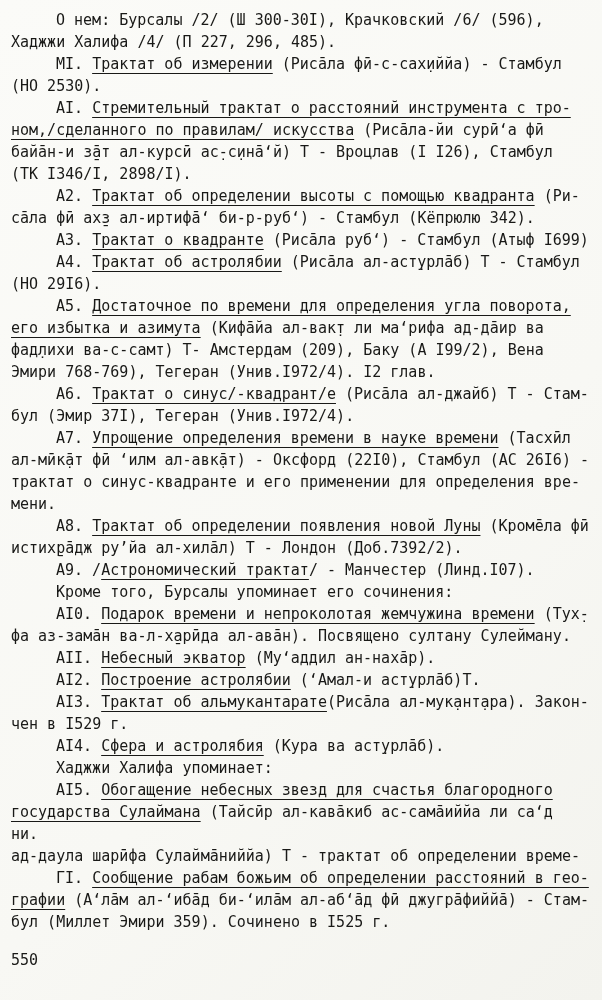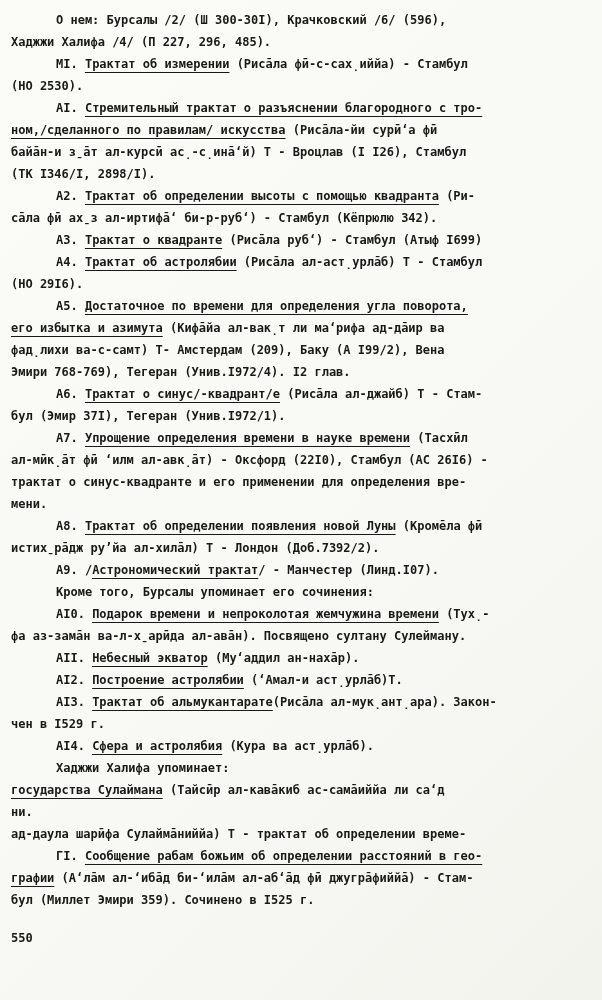--- a/index.html
+++ b/index.html
@@ -8,22 +8,22 @@
     background:#eeeeea;
     overflow:hidden;
   }
   .page{
     position:relative;
     width:602px;height:1000px;
     box-sizing:border-box;
     background:linear-gradient(135deg,#fbfbf8 0%,#f8f8f4 60%,#f3f3ee 100%);
     padding:9px 6px 0 11px;
     font-family:"DejaVu Sans Mono",monospace;
-    font-weight:700;
-    font-size:12px;
+    font-weight:400;
+    font-size:15px;
     line-height:22px;
     color:#191917;
     -webkit-font-smoothing:antialiased;
   }
   .line{
     white-space:pre;
     height:22px;
   }
   .line.indent{padding-left:45px;}
   .u{
@@ -39,51 +39,52 @@
 </style>
 </head>
 <body>
 
 <div class="page">
   <div>
       <div class="line indent"><span class="">О нем: Бурсалы /2/ (Ш 300-30I), Крачковский /6/ (596),</span></div>
       <div class="line"><span class="">Хаджжи Халифа /4/ (П 227, 296, 485).</span></div>
       <div class="line indent"><span class="">МI. </span><span class="u">Трактат об измерении</span><span class=""> (Риса̄ла фӣ-с-сах̣иййа) - Стамбул</span></div>
       <div class="line"><span class="">(НО 2530).</span></div>
-      <div class="line indent"><span class="">АI. </span><span class="u">Стремительный трактат о разъяснении благородного с тро-</span></div>
+      <div class="line indent"><span class="">АI. </span><span class="u">Стремительный трактат о расстояний инструмента с тро-</span></div>
       <div class="line"><span class="u">ном,/сделанного по правилам/ искусства</span><span class=""> (Риса̄ла-йи сурӣ‘а фӣ</span></div>
       <div class="line"><span class="">байа̄н-и з̱а̄т ал-курсӣ ас̣-с̣ина̄‘й) Т - Вроцлав (I I26), Стамбул</span></div>
       <div class="line"><span class="">(ТК I346/I, 2898/I).</span></div>
       <div class="line indent"><span class="">А2. </span><span class="u">Трактат об определении высоты с помощью квадранта</span><span class=""> (Ри-</span></div>
       <div class="line"><span class="">са̄ла фӣ ах̱з ал-иртифа̄‘ би-р-руб‘) - Стамбул (Кёпрюлю 342).</span></div>
       <div class="line indent"><span class="">А3. </span><span class="u">Трактат о квадранте</span><span class=""> (Риса̄ла руб‘) - Стамбул (Атыф I699)</span></div>
       <div class="line indent"><span class="">А4. </span><span class="u">Трактат об астролябии</span><span class=""> (Риса̄ла ал-аст̣урла̄б) Т - Стамбул</span></div>
       <div class="line"><span class="">(НО 29I6).</span></div>
       <div class="line indent"><span class="">А5. </span><span class="u">Достаточное по времени для определения угла поворота,</span></div>
       <div class="line"><span class="u">его избытка и азимута</span><span class=""> (Кифа̄йа ал-вак̣т ли ма‘рифа ад-да̄ир ва</span></div>
       <div class="line"><span class="">фад̣лихи ва-с-самт) Т- Амстердам (209), Баку (А I99/2), Вена</span></div>
       <div class="line"><span class="">Эмири 768-769), Тегеран (Унив.I972/4). I2 глав.</span></div>
       <div class="line indent"><span class="">А6. </span><span class="u">Трактат о синус/-квадрант/е</span><span class=""> (Риса̄ла ал-джайб) Т - Стам-</span></div>
-      <div class="line"><span class="">бул (Эмир 37I), Тегеран (Унив.I972/1).</span></div>
+      <div class="line"><span class="">бул (Эмир 37I), Тегеран (Унив.I972/4).</span></div>
       <div class="line indent"><span class="">А7. </span><span class="u">Упрощение определения времени в науке времени</span><span class=""> (Тасхӣл</span></div>
       <div class="line"><span class="">ал-мӣк̣а̄т фӣ ‘илм ал-авк̣а̄т) - Оксфорд (22I0), Стамбул (АС 26I6) -</span></div>
       <div class="line"><span class="">трактат о синус-квадранте и его применении для определения вре-</span></div>
       <div class="line"><span class="">мени.</span></div>
       <div class="line indent"><span class="">А8. </span><span class="u">Трактат об определении появления новой Луны</span><span class=""> (Кроме̄ла фӣ</span></div>
       <div class="line"><span class="">истих̱ра̄дж ру’йа ал-хила̄л) Т - Лондон (Доб.7392/2).</span></div>
       <div class="line indent"><span class="">А9. /</span><span class="u">Астрономический трактат</span><span class="">/ - Манчестер (Линд.I07).</span></div>
       <div class="line indent"><span class="">Кроме того, Бурсалы упоминает его сочинения:</span></div>
       <div class="line indent"><span class="">АI0. </span><span class="u">Подарок времени и непроколотая жемчужина времени</span><span class=""> (Тух̣-</span></div>
       <div class="line"><span class="">фа аз-зама̄н ва-л-х̱арӣда ал-ава̄н). Посвящено султану Сулейману.</span></div>
       <div class="line indent"><span class="">АII. </span><span class="u">Небесный экватор</span><span class=""> (Му‘аддил ан-наха̄р).</span></div>
       <div class="line indent"><span class="">АI2. </span><span class="u">Построение астролябии</span><span class=""> (‘Амал-и аст̣урла̄б)Т.</span></div>
       <div class="line indent"><span class="">АI3. </span><span class="u">Трактат об альмукантарате</span><span class="">(Риса̄ла ал-мук̣ант̣ара). Закон-</span></div>
       <div class="line"><span class="">чен в I529 г.</span></div>
       <div class="line indent"><span class="">АI4. </span><span class="u">Сфера и астролябия</span><span class=""> (Кура ва аст̣урла̄б).</span></div>
       <div class="line indent"><span class="">Хаджжи Халифа упоминает:</span></div>
+      <div class="line indent"><span class="">АI5. </span><span class="u">Обогащение небесных звезд для счастья благородного</span></div>
       <div class="line"><span class="u">государства Сулаймана</span><span class=""> (Тайсӣр ал-кава̄киб ас-сама̄иййа ли са‘д</span></div>
       <div class="line"><span class="">ни.</span></div>
       <div class="line"><span class="">ад-даула шарӣфа Сулайма̄ниййа) Т - трактат об определении време-</span></div>
       <div class="line indent"><span class="">ГI. </span><span class="u">Сообщение рабам божьим об определении расстояний в гео-</span></div>
       <div class="line"><span class="u">графии</span><span class=""> (А‘ла̄м ал-‘иба̄д би-‘ила̄м ал-аб‘а̄д фӣ джугра̄фиййа̄) - Стам-</span></div>
       <div class="line"><span class="">бул (Миллет Эмири 359). Сочинено в I525 г.</span></div>
     </div>
   <div class="page-number">550</div>
 </div>
 

